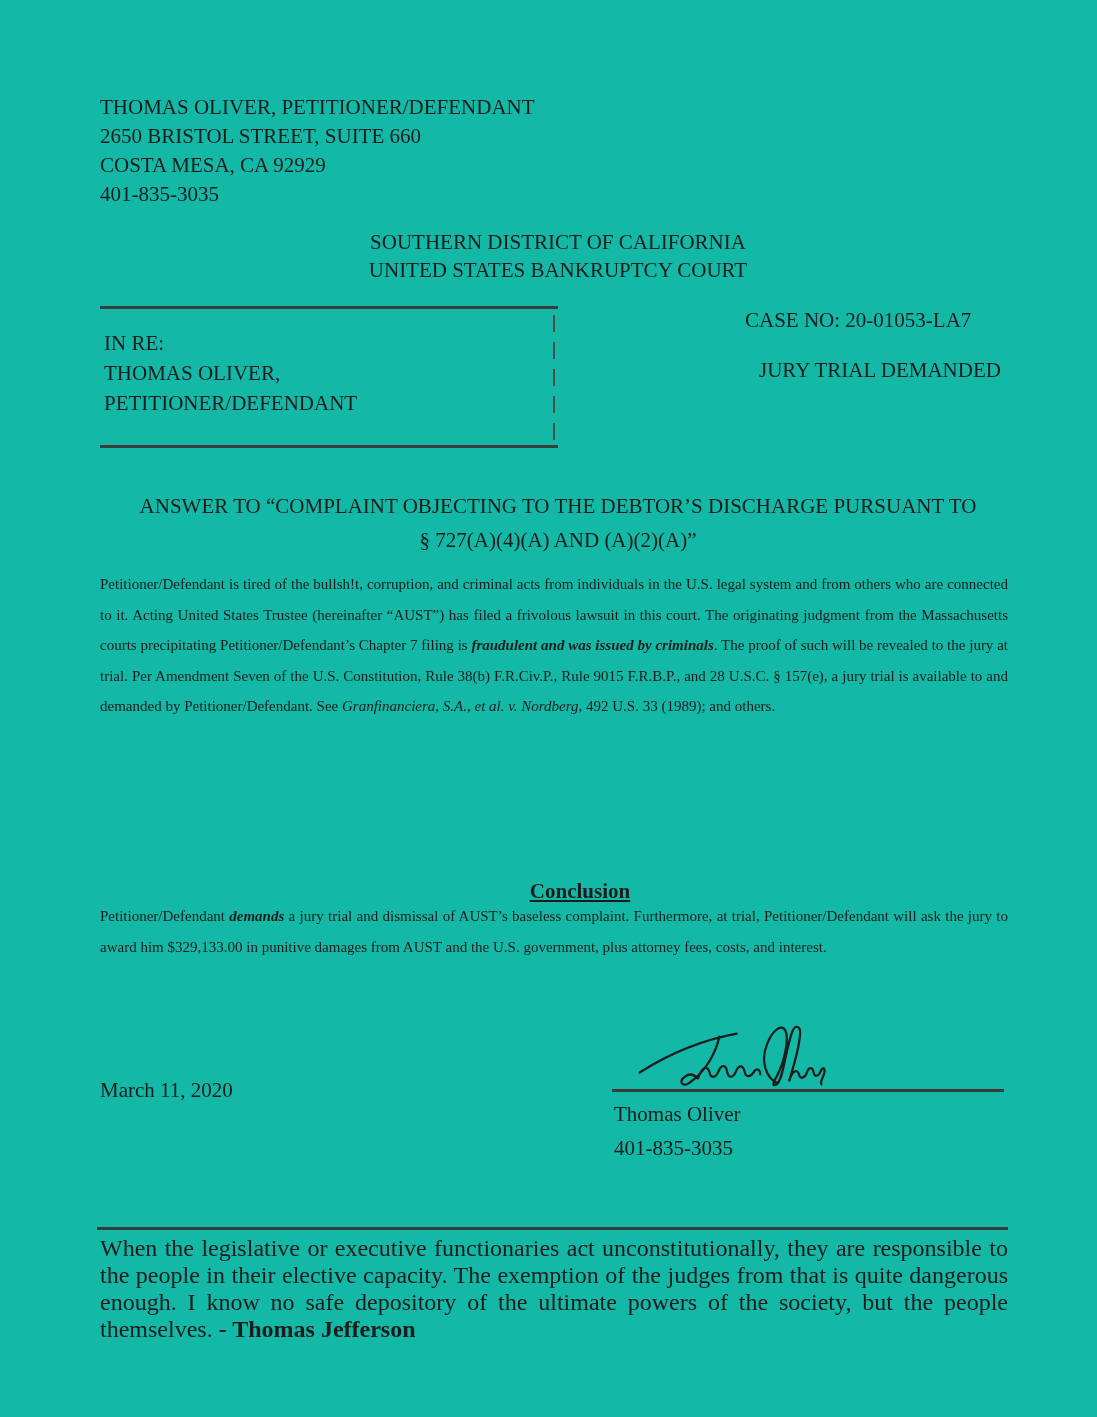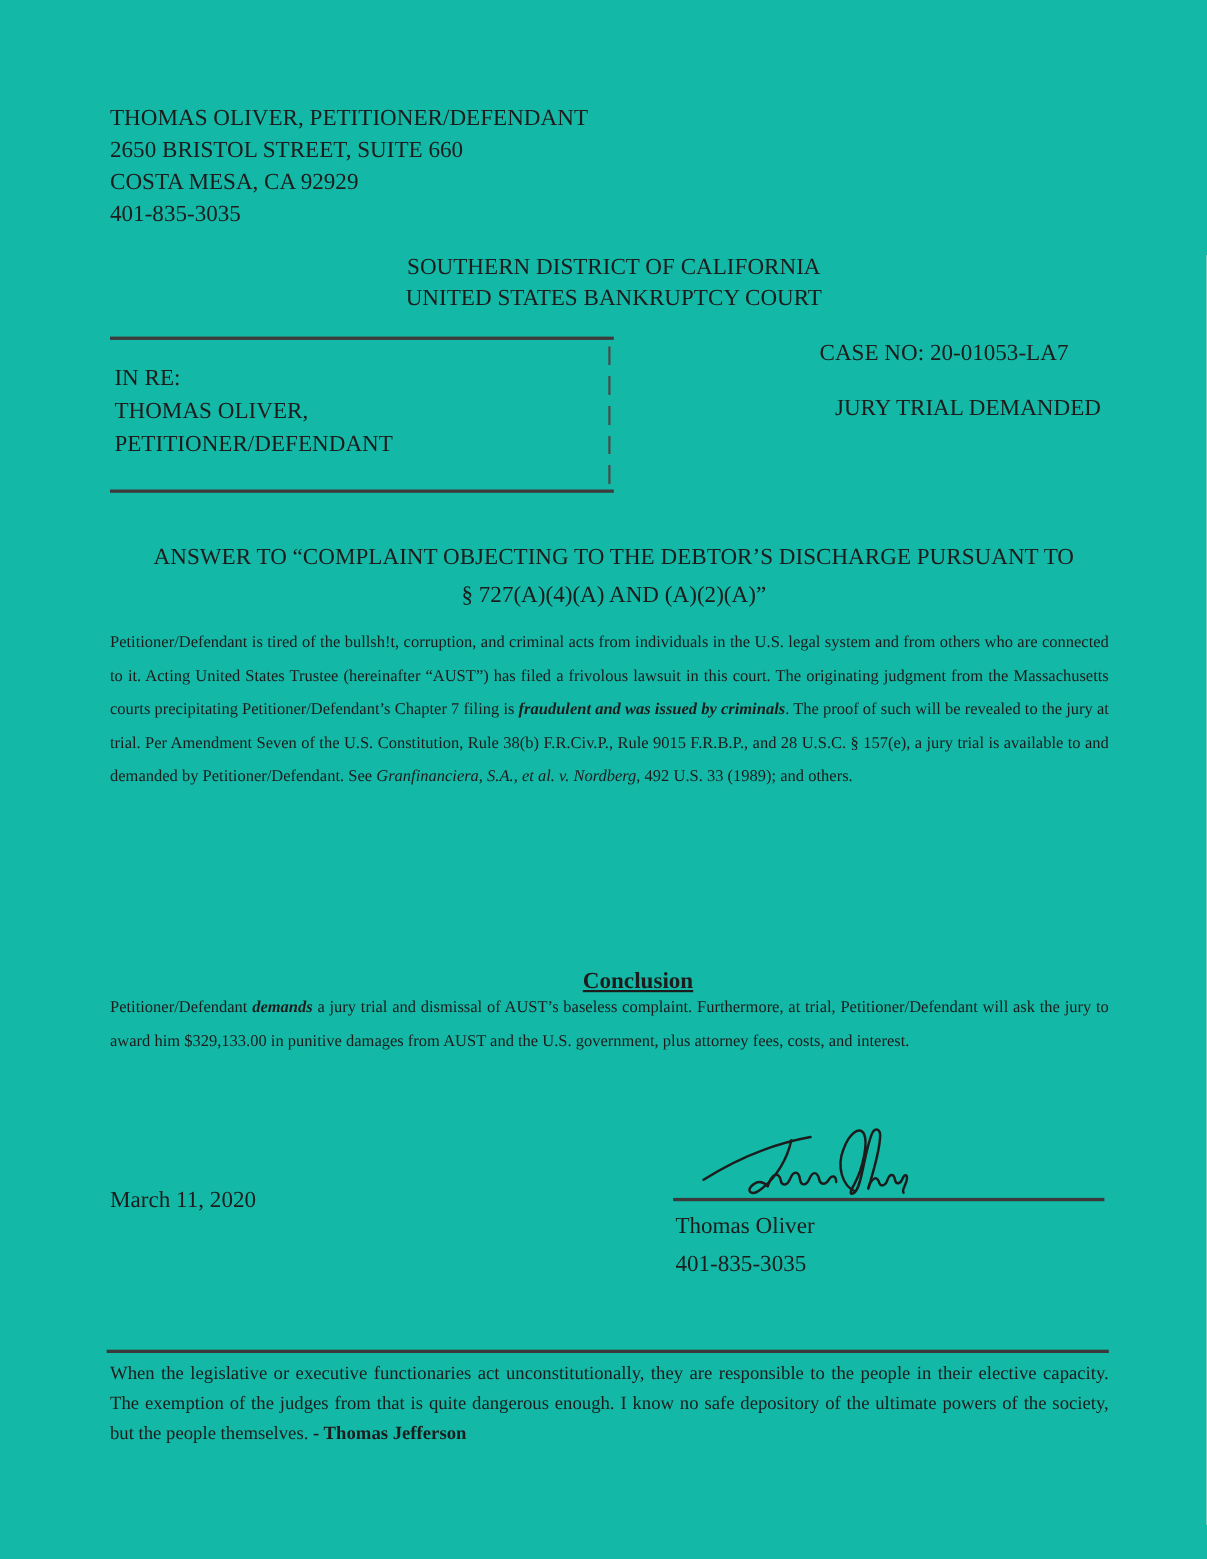--- a/index.html
+++ b/index.html
@@ -26,21 +26,21 @@
     position:absolute; left:453px; top:9px; width:2px; height:126px;
     background:repeating-linear-gradient(to bottom,#4a4a4a 0 17px,transparent 17px 27px);
   }
   .caption-left div { line-height:30px; white-space:nowrap; }
   .bi { font-weight:bold; font-style:italic; }
   .it { font-style:italic; }
   .b  { font-weight:bold; }
   .heading-conclusion { font-weight:bold; text-decoration:underline; line-height:30px; }
   .sig-line { background:#3a3a3a; height:3px; }
   .footer-rule { background:#3a3a3a; height:3px; }
-  .footer-text { font-size:17px; line-height:27px; text-align:justify; }
+  .footer-text { font-size:24px; line-height:27px; text-align:justify; }
   .sig-svg path { fill:none; stroke:#1c1c1c; stroke-width:2.3; stroke-linecap:round; stroke-linejoin:round; }
 </style>
 </head>
 <body>
 
 <div class="page">
 
   <div class="abs line-block" style="left:100px; top:93px;">
     <div>THOMAS OLIVER, PETITIONER/DEFENDANT</div>
     <div>2650 BRISTOL STREET, SUITE 660</div>

